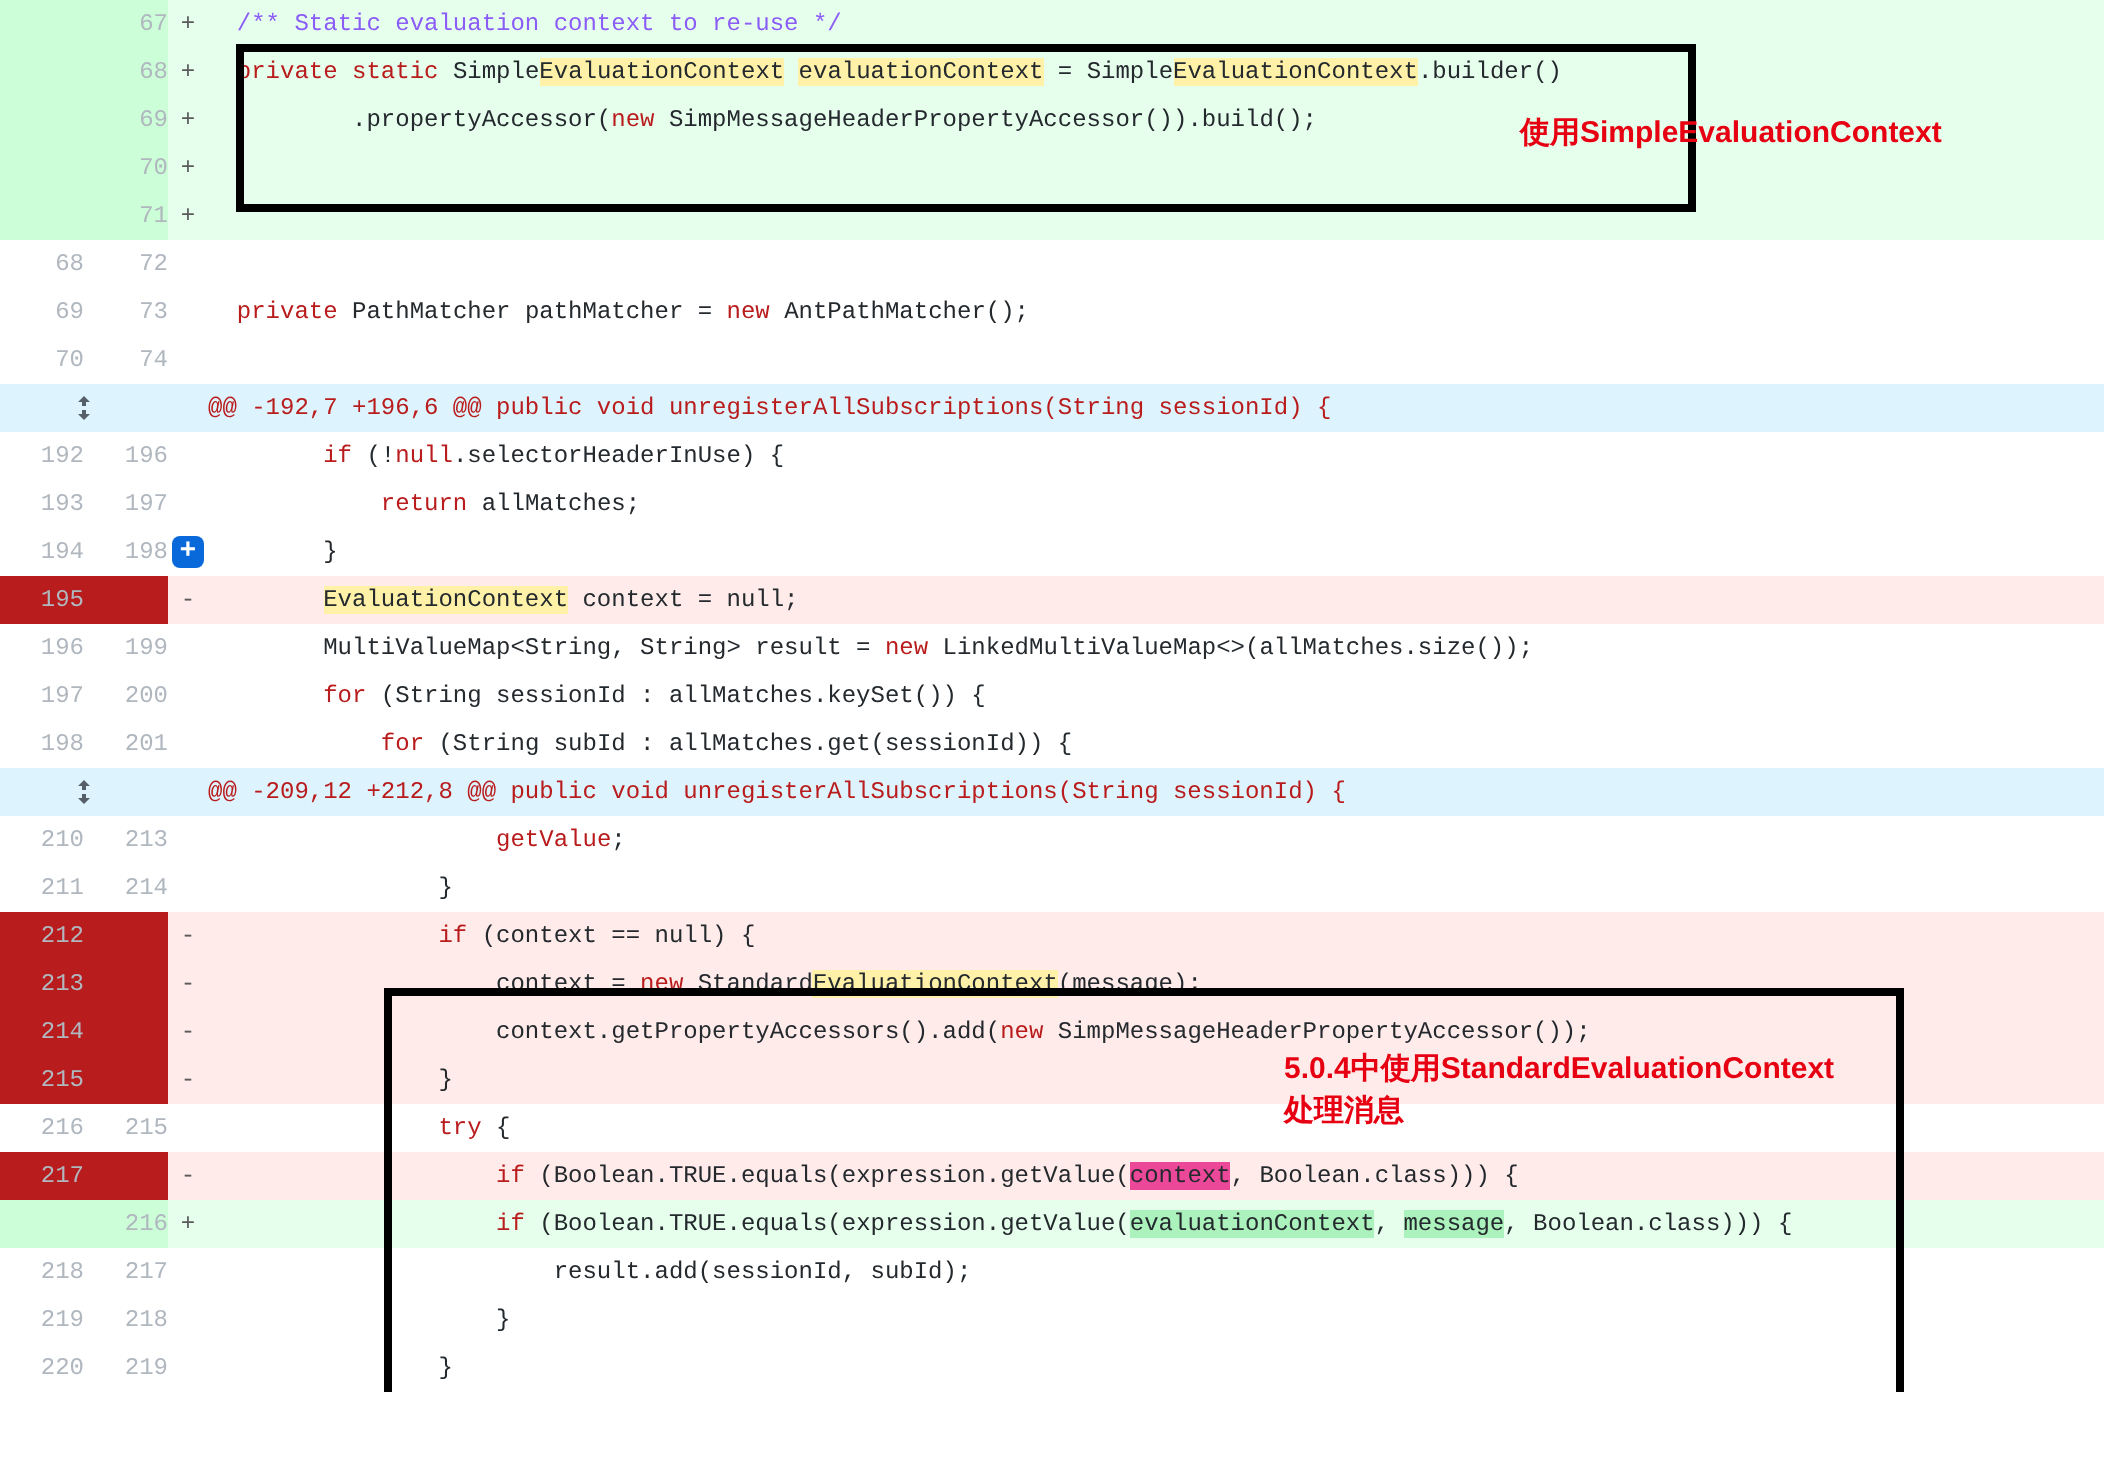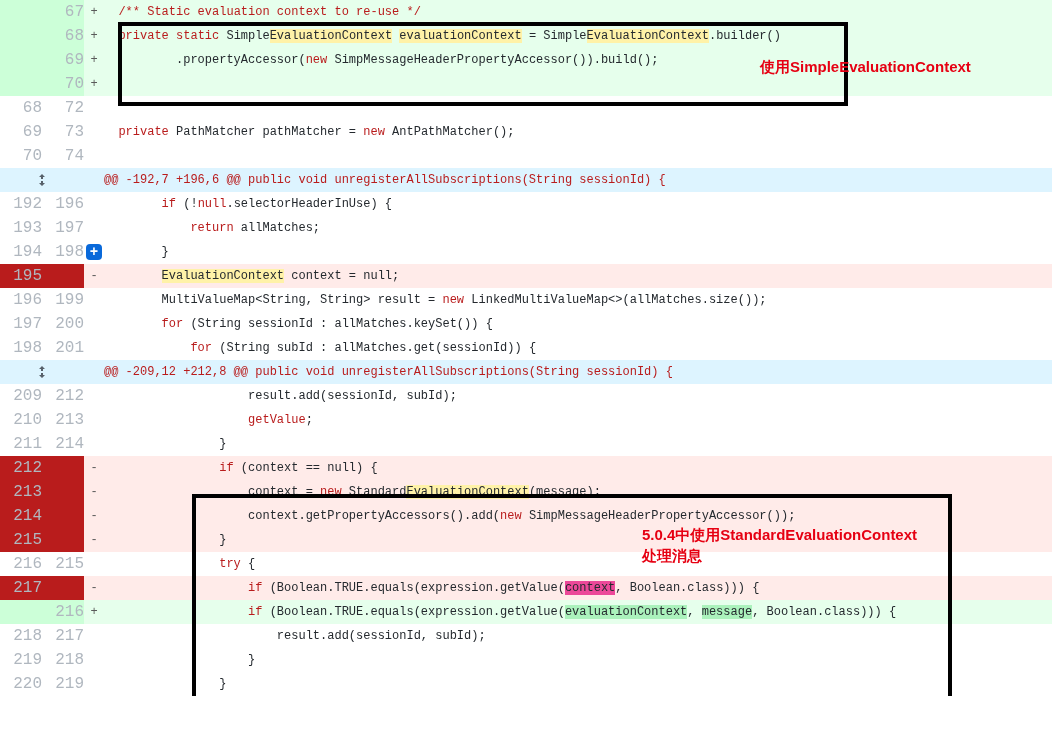--- a/index.html
+++ b/index.html
@@ -20,21 +20,21 @@
     vertical-align: top;
     line-height: 24px;
     height: 24px;
   }
   .line-num {
     width: 42px;
     text-align: right;
     padding-right: 10px;
     color: #b0b7bf;
     user-select: none;
-    font-size: 16px;
+    font-size: 12px;
   }
   .line-num.old {}
   .line-num.new {}
   .marker {
     width: 20px;
     text-align: center;
     color: #5a5a5a;
     user-select: none;
     position: relative;
   }
@@ -48,21 +48,21 @@
   .row-add .marker { background: #e6ffec; }
   .row-del { background: #ffebe9; }
   .row-del .line-num { background: #b91c1c; }
   .row-del .marker { background: #ffebe9; }
   .row-ctx { background: #fff; }
   .row-hunk { background: #ddf4ff; }
   .row-hunk .line-num { background: #ddf4ff; }
   .row-hunk .marker { background: #ddf4ff; }
   .row-hunk .code { color: #b91c1c; }
   .kw { color: #b91c1c; }
-  .cmt { color: #b91c1c; }
+  .cmt { color: #8b5cf6; }
   .hl { background: #fff2a8; }
   .hl-del { background: #ec4899; }
   .hl-add { background: #abf2bc; }
   .expand-icon {
     display: inline-block;
     width: 16px;
     height: 16px;
     vertical-align: middle;
   }
   .expand-icon svg { width: 16px; height: 16px; }
@@ -135,20 +135,26 @@
   <td class="code"><span>          .propertyAccessor(</span><span class="kw">new</span><span> SimpMessageHeaderPropertyAccessor()).build();</span></td>
 </tr>
 
 <tr class="row-add">
   <td class="line-num old"></td>
   <td class="line-num new">70</td>
   <td class="marker">+</td>
   <td class="code"></td>
 </tr>
 
+<tr class="row-add">
+  <td class="line-num old"></td>
+  <td class="line-num new">71</td>
+  <td class="marker">+</td>
+  <td class="code"></td>
+</tr>
 
 <tr class="row-ctx">
   <td class="line-num old">68</td>
   <td class="line-num new">72</td>
   <td class="marker"></td>
   <td class="code"></td>
 </tr>
 
 <tr class="row-ctx">
   <td class="line-num old">69</td>
@@ -232,26 +238,20 @@
     <span class="expand-icon">
       <svg viewBox="0 0 16 16" fill="#57606a">
                 <path d="M8 2l3 3H9v2H7V5H5l3-3zM8 14l-3-3h2V9h2v2h2l-3 3z"></path>
               </svg>
     </span>
   </td>
   <td class="marker"></td>
   <td class="code">@@ -209,12 +212,8 @@ public void unregisterAllSubscriptions(String sessionId) {</td>
 </tr>
 
-<tr class="row-ctx">
-  <td class="line-num old">209</td>
-  <td class="line-num new">212</td>
-  <td class="marker"></td>
-  <td class="code">                    result.add(sessionId, subId);</td>
-</tr>
 
 <tr class="row-ctx">
   <td class="line-num old">210</td>
   <td class="line-num new">213</td>
   <td class="marker"></td>
   <td class="code"><span>                    </span><span class="kw">getValue</span><span>;</span></td>
 </tr>
 
 <tr class="row-ctx">
   <td class="line-num old">211</td>

